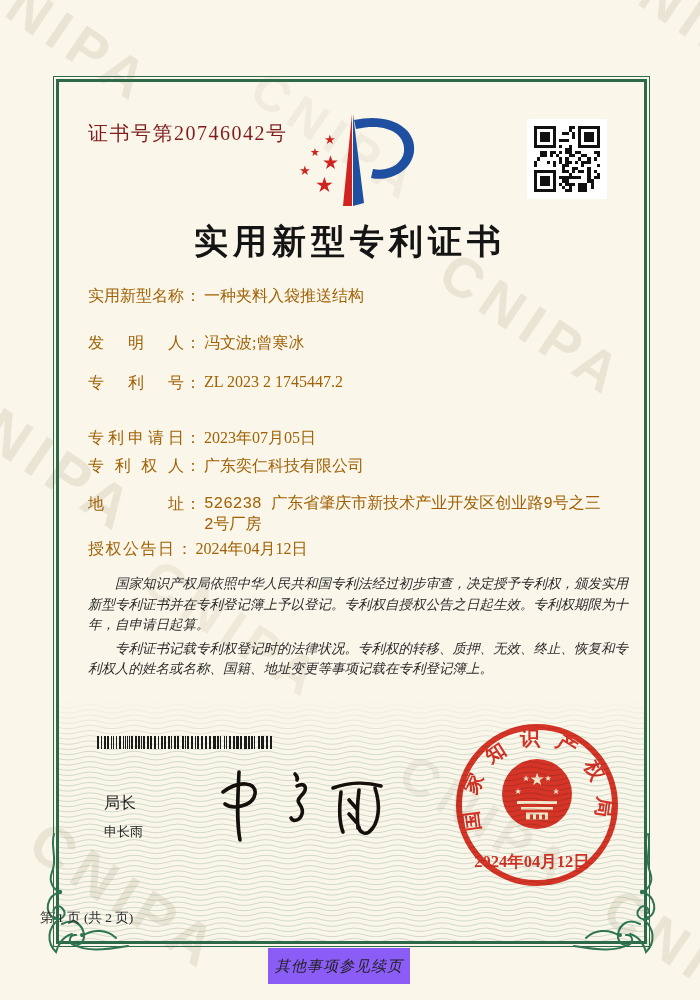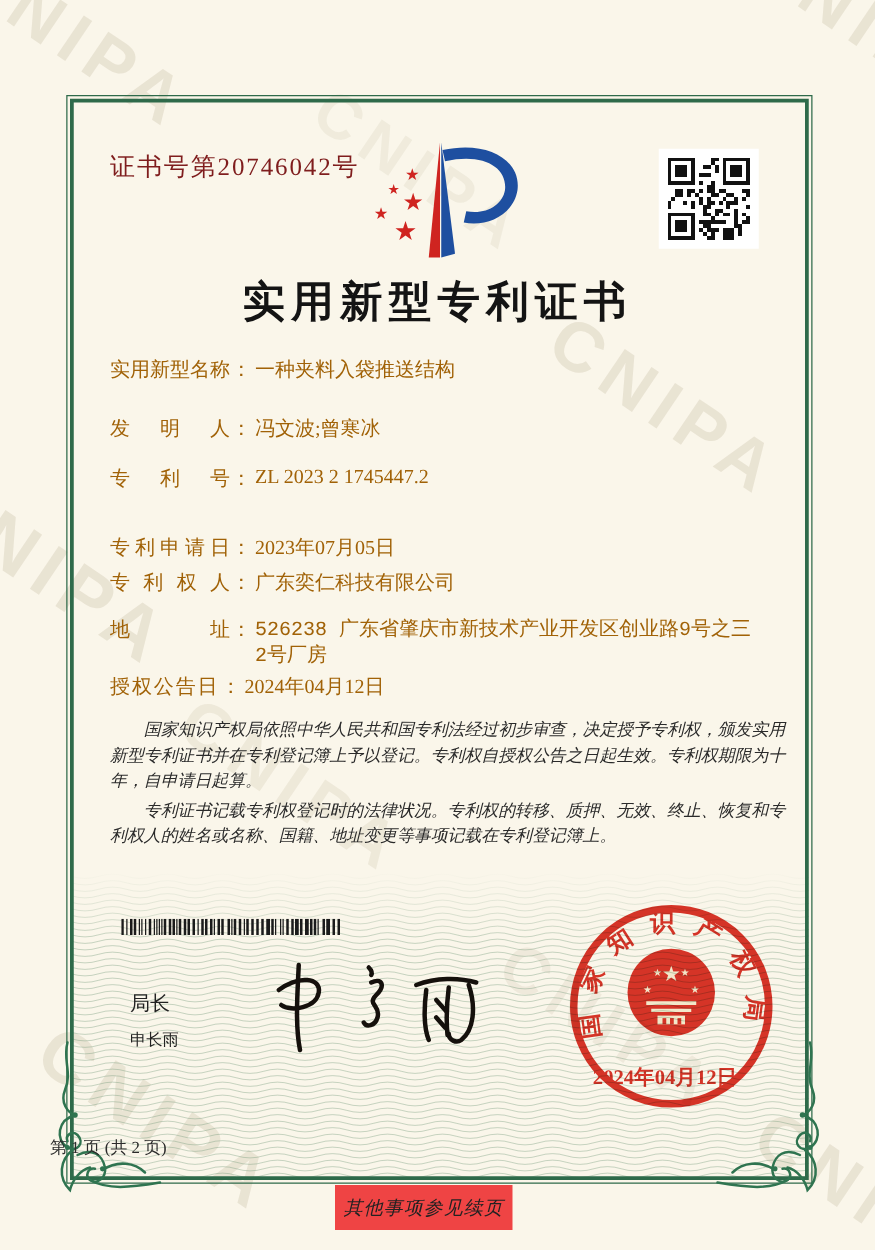--- a/index.html
+++ b/index.html
@@ -45,21 +45,21 @@
   
   .waves{position:absolute;left:57px;top:697px;z-index:1;}
   
   .orn{position:absolute;z-index:4;}
   .orn-left{left:38px;top:832px;}
   .orn-right{left:572px;top:832px;transform:scaleX(-1);}
   
   .page-info{position:absolute;left:40px;top:909px;width:584px;text-align:left;
              font-size:13.5px;color:#2b2b2b;z-index:5;}
   .note-box{position:absolute;left:268px;top:948px;width:142px;height:36px;
-            background:#ef4444;z-index:5;display:flex;align-items:center;justify-content:center;}
+            background:#8b5cf6;z-index:5;display:flex;align-items:center;justify-content:center;}
   .note-box span{font-size:15px;font-style:italic;color:#222;letter-spacing:1px;}
   
   .logo-svg{position:absolute;left:335px;top:112px;z-index:5;}
   .qr-bg{position:absolute;left:527px;top:119px;width:80px;height:80px;background:#ffffff;z-index:5;}
   .qr-svg{position:absolute;left:534px;top:126px;z-index:6;}
 </style>
 </head>
 <body>
 
 <span class="wm" style="left:-45px;top:-2px;font-size:56px">CNIPA</span>

